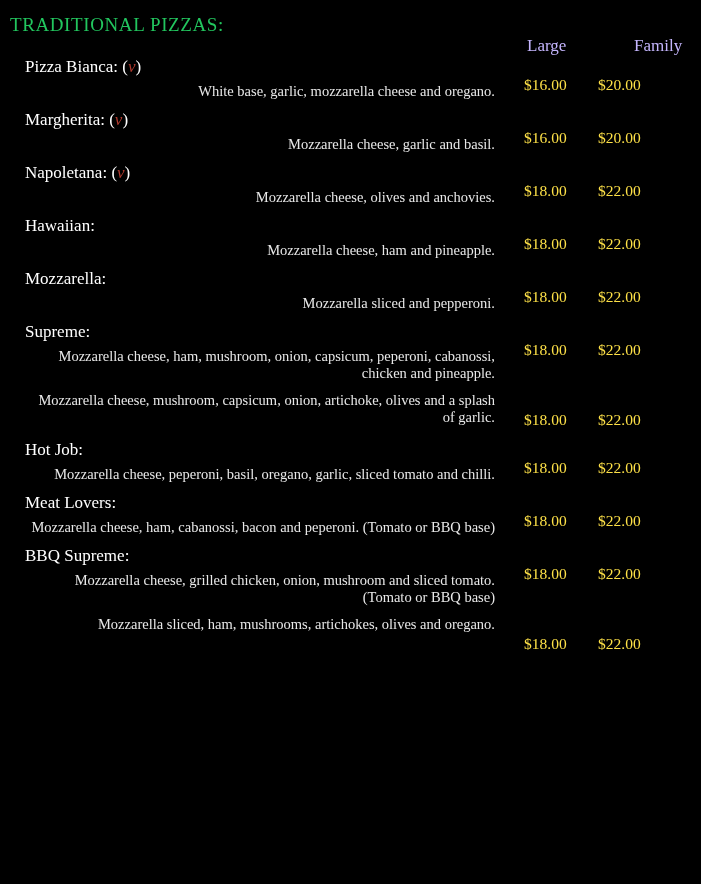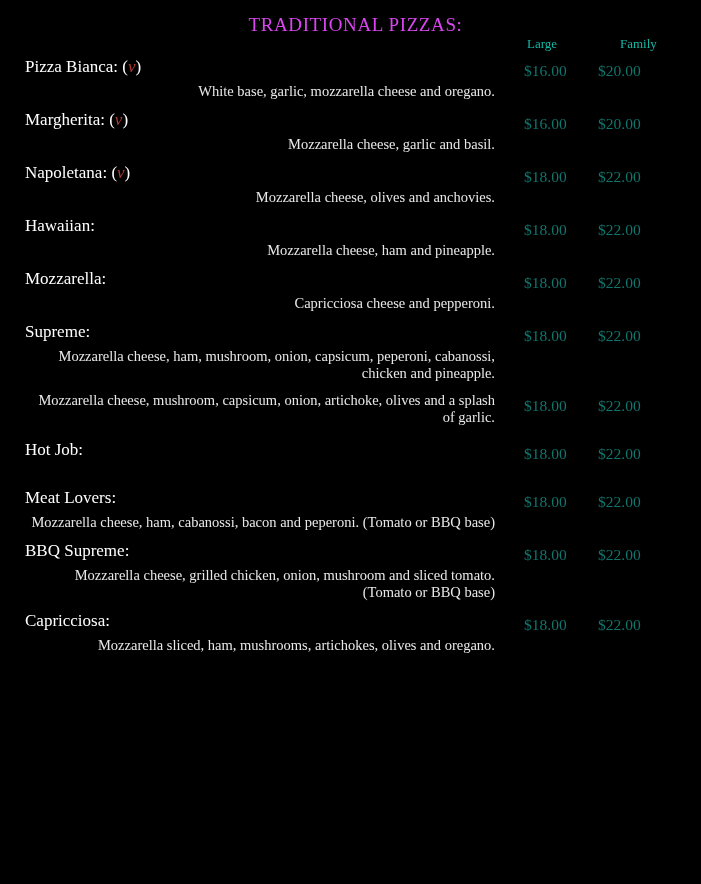--- a/index.html
+++ b/index.html
@@ -15,43 +15,42 @@
     color: #ffffff;
   }
   .menu {
     position: relative;
     width: 701px;
     height: 884px;
     box-sizing: border-box;
     padding: 0;
   }
   .menu-title {
-    text-align: center;
     font-size: 19px;
     letter-spacing: 0.6px;
     padding-top: 14px;
     padding-left: 10px;
-    color: #d946ef;
+    color: #22c55e;
     font-weight: normal;
   }
   .size-header {
     position: absolute;
     top: 36px;
     left: 0;
     width: 701px;
     height: 22px;
   }
   .size-header .col-large,
   .size-header .col-family {
     position: absolute;
-    font-size: 13px;
-    color: #14b8a6;
+    font-size: 17px;
+    color: #c4b5fd;
   }
   .size-header .col-large { left: 527px; }
-  .size-header .col-family { left: 620px; }
+  .size-header .col-family { left: 634px; }
 
   .items {
     position: absolute;
     top: 57px;
     left: 0;
     width: 595px;
   }
   .item {
     position: relative;
     padding: 0 0 0 25px;
@@ -74,23 +73,23 @@
   .item-desc {
     font-size: 14.5px;
     color: #e8e8e8;
     line-height: 17px;
     margin-top: 6px;
     max-width: 470px;
     text-align: right;
   }
   .price {
     position: absolute;
-    top: 5px;
+    top: 19px;
     font-size: 15.5px;
-    color: #0f766e;
+    color: #fde047;
     font-family: "Liberation Serif", "DejaVu Serif", serif;
   }
   .price-large { left: 524px; }
   .price-family { left: 598px; }
 </style>
 </head>
 <body>
 
 <div class="menu">
 
@@ -121,53 +120,53 @@
         <div class="price price-family">$22.00</div>
       </div>
       <div class="item">
         <div class="item-name"><span>Hawaiian:</span></div>
         <div class="item-desc">Mozzarella cheese, ham and pineapple.</div>
         <div class="price price-large">$18.00</div>
         <div class="price price-family">$22.00</div>
       </div>
       <div class="item">
         <div class="item-name"><span>Mozzarella:</span></div>
-        <div class="item-desc">Capricciosa cheese and pepperoni.</div>
+        <div class="item-desc">Mozzarella sliced and pepperoni.</div>
         <div class="price price-large">$18.00</div>
         <div class="price price-family">$22.00</div>
       </div>
       <div class="item">
         <div class="item-name"><span>Supreme:</span></div>
         <div class="item-desc">Mozzarella cheese, ham, mushroom, onion, capsicum, peperoni, cabanossi, chicken and pineapple.</div>
         <div class="price price-large">$18.00</div>
         <div class="price price-family">$22.00</div>
       </div>
       <div class="item">
         <div class="item-desc">Mozzarella cheese, mushroom, capsicum, onion, artichoke, olives and a splash of garlic.</div>
         <div class="price price-large">$18.00</div>
         <div class="price price-family">$22.00</div>
       </div>
       <div class="item">
         <div class="item-name"><span>Hot Job:</span></div>
+        <div class="item-desc">Mozzarella cheese, peperoni, basil, oregano, garlic, sliced tomato and chilli.</div>
         <div class="price price-large">$18.00</div>
         <div class="price price-family">$22.00</div>
       </div>
       <div class="item">
         <div class="item-name"><span>Meat Lovers:</span></div>
         <div class="item-desc">Mozzarella cheese, ham, cabanossi, bacon and peperoni. (Tomato or BBQ base)</div>
         <div class="price price-large">$18.00</div>
         <div class="price price-family">$22.00</div>
       </div>
       <div class="item">
         <div class="item-name"><span>BBQ Supreme:</span></div>
         <div class="item-desc">Mozzarella cheese, grilled chicken, onion, mushroom and sliced tomato. (Tomato or BBQ base)</div>
         <div class="price price-large">$18.00</div>
         <div class="price price-family">$22.00</div>
       </div>
       <div class="item">
-        <div class="item-name"><span>Capricciosa:</span></div>
         <div class="item-desc">Mozzarella sliced, ham, mushrooms, artichokes, olives and oregano.</div>
         <div class="price price-large">$18.00</div>
         <div class="price price-family">$22.00</div>
       </div>
     </div>
 
 </div>
 
 </body></html>

